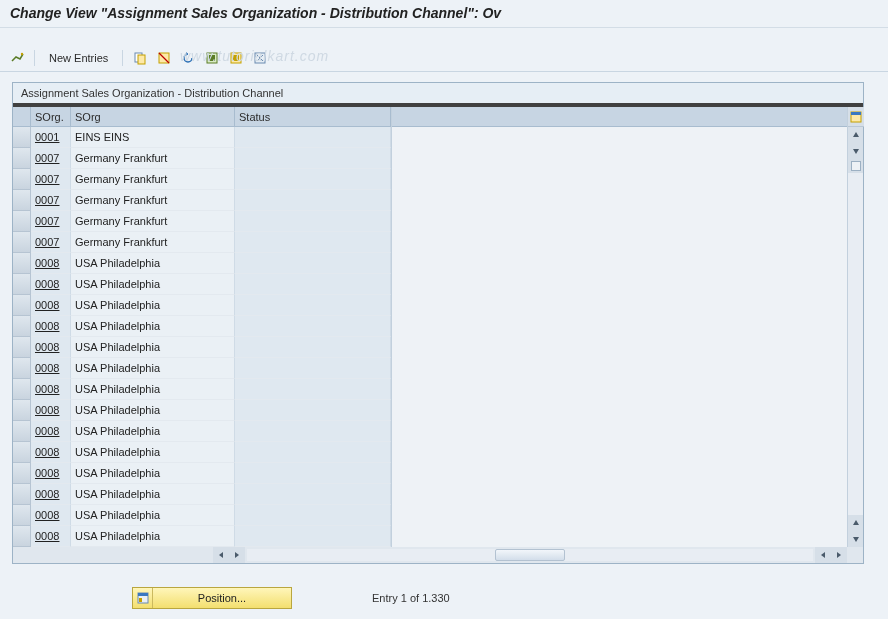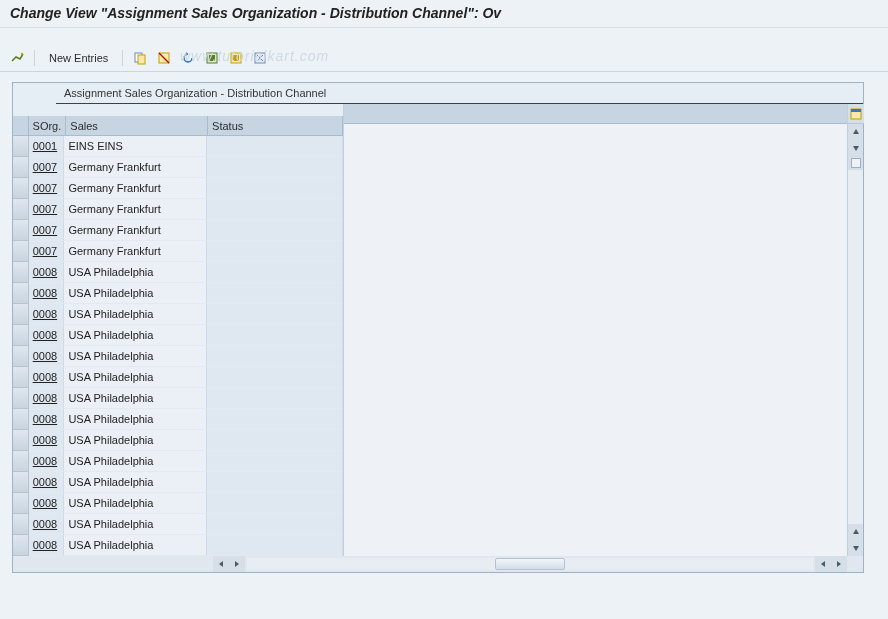--- a/index.html
+++ b/index.html
@@ -6,23 +6,23 @@
   html, body { width: 888px; height: 619px; font-family: Arial, sans-serif; font-size: 11px; background: #edf2f7; overflow: hidden; }
   .screen { width: 888px; height: 619px; background: #edf2f7; position: relative; }
   .title-bar { height: 28px; padding: 5px 10px; font-style: italic; font-weight: bold; font-size: 14px; color: #222; border-bottom: 1px solid #d3dde6; }
   .toolbar { height: 28px; padding: 3px 8px; display: flex; align-items: center; gap: 6px; border-bottom: 1px solid #c9d6e2; position: relative; margin-top: 16px; }
   .tb-btn { width: 18px; height: 18px; display:inline-flex; align-items:center; justify-content:center; cursor:pointer; }
   .tb-sep { width:1px; height:16px; background:#c9d6e2; margin:0 2px; }
   .new-entries { font-size:11px; color:#2b2b2b; padding:2px 6px; cursor:pointer; }
   .watermark { position:absolute; left:180px; top:4px; font-size:14px; letter-spacing:1px; color:#cfd9e3; font-style:italic; font-weight:300; pointer-events:none; }
   .panel-wrap { padding: 10px 12px; }
   .panel { width: 852px; border:1px solid #9db3c6; background:#e6eef5; position:relative; }
-  .panel-title { font-size:11px; color:#333; padding:4px 8px; background:#e6eef5; border-bottom:1px solid #404040;margin-left:43px; }
+  .panel-title { font-size:11px; color:#333; padding:4px 8px; background:#e6eef5; border-bottom:4px solid #404040; }
   .grid-area { display:flex; }
-  .data-region { width: 330px; margin-top: 12px; }
+  .data-region { width: 378px; }
   .header-row { display:flex; height:20px; }
   .hdr-cell { background:#c7d5e3; border-right:1px solid #a8bccf; border-bottom:1px solid #a8bccf; display:flex; align-items:center; padding:0 4px; font-size:11px; color:#2b2b2b; }
   .hdr-sel { width:18px; background:#c7d5e3; border-right:1px solid #a8bccf; border-bottom:1px solid #a8bccf;}
   .hdr-sorg{ width:40px;} .hdr-name{ width:164px;} .hdr-status{ width:156px;}
   .rows { }
   .row { display:flex; height:21px;justify-content:space-between; }
   .cell { border-right:1px solid #cfdbe6; border-bottom:1px solid #e3e9ef; display:flex; align-items:center; padding:0 4px; font-size:11px; color:#222; }
   .sel { width:18px; background:linear-gradient(#dfe7ee,#c9d4df); border-right:1px solid #b6c4d2; border-bottom:1px solid #b6c4d2; cursor:pointer;}
   .c-sorg{ width:40px; background:#dfe8f0; text-decoration:underline; cursor:pointer;}
   .c-name{ width:164px; background:#eaf0f5;}
@@ -102,21 +102,21 @@
 </div>
 
 <div class="panel-wrap">
   <div class="panel">
     <div class="panel-title">Assignment Sales Organization - Distribution Channel</div>
     <div class="grid-area">
       <div class="data-region">
         <div class="header-row">
           <div class="hdr-sel"></div>
           <div class="hdr-cell hdr-sorg">SOrg.</div>
-          <div class="hdr-cell hdr-name">Sales</div>
+          <div class="hdr-cell hdr-name">SOrg</div>
           <div class="hdr-cell hdr-status">Status</div>
         </div>
         <div class="rows" id="rows-container">
               <div class="row">
                 <div class="sel"></div>
                 <div class="cell c-sorg">0001</div>
                 <div class="cell c-name">EINS EINS</div>
                 <div class="cell c-status"></div>
               </div>
               <div class="row">
@@ -296,14 +296,27 @@
       <div class="hs-btn">
             <svg width="8" height="8">
               <path d="M2 1 L6 4 L2 7 Z" fill="#4a5b6b"></path>
             </svg>
           </div>
       <div style="width:16px"></div>
     </div>
   </div>
 </div>
 
-
+<div class="footer">
+  <div class="pos-btn">
+    <span class="pic">
+      <svg width="14" height="14" viewBox="0 0 14 14">
+            <rect x="2" y="2" width="10" height="10" fill="#eaf0f5" stroke="#6a8ab0"></rect>
+            <rect x="2" y="2" width="10" height="3" fill="#3a78c2"></rect>
+            <rect x="3" y="7" width="3" height="4" fill="#c4a000"></rect>
+          </svg>
+    </span>
+    <span class="lbl">Position...</span>
+  </div>
+  <div class="entry-txt">Entry 1 of 1.330</div>
 </div>
 
+</div>
+
 </body></html>

